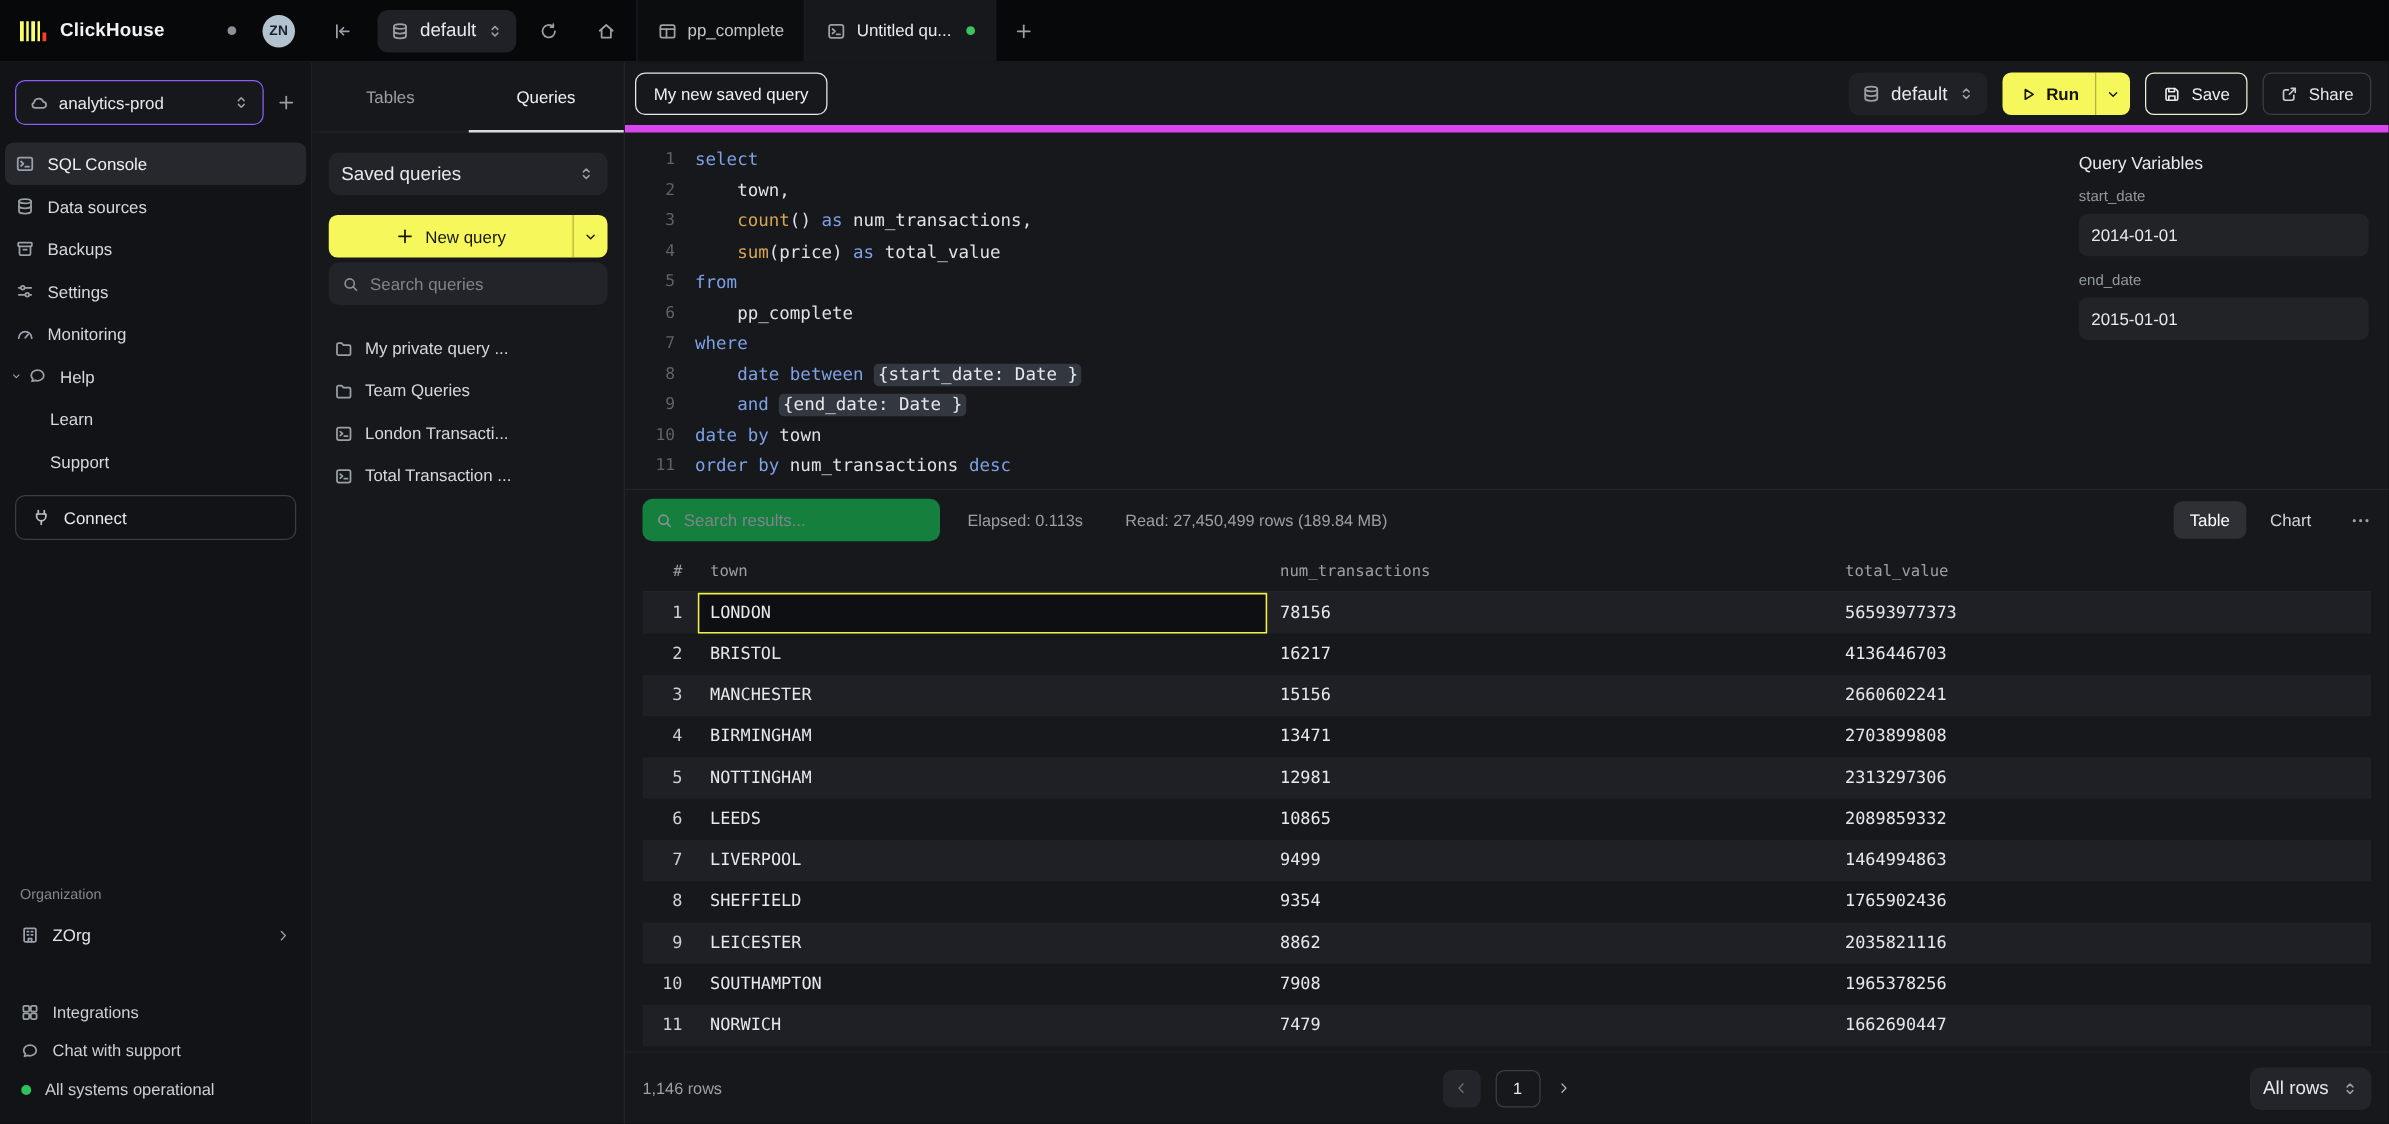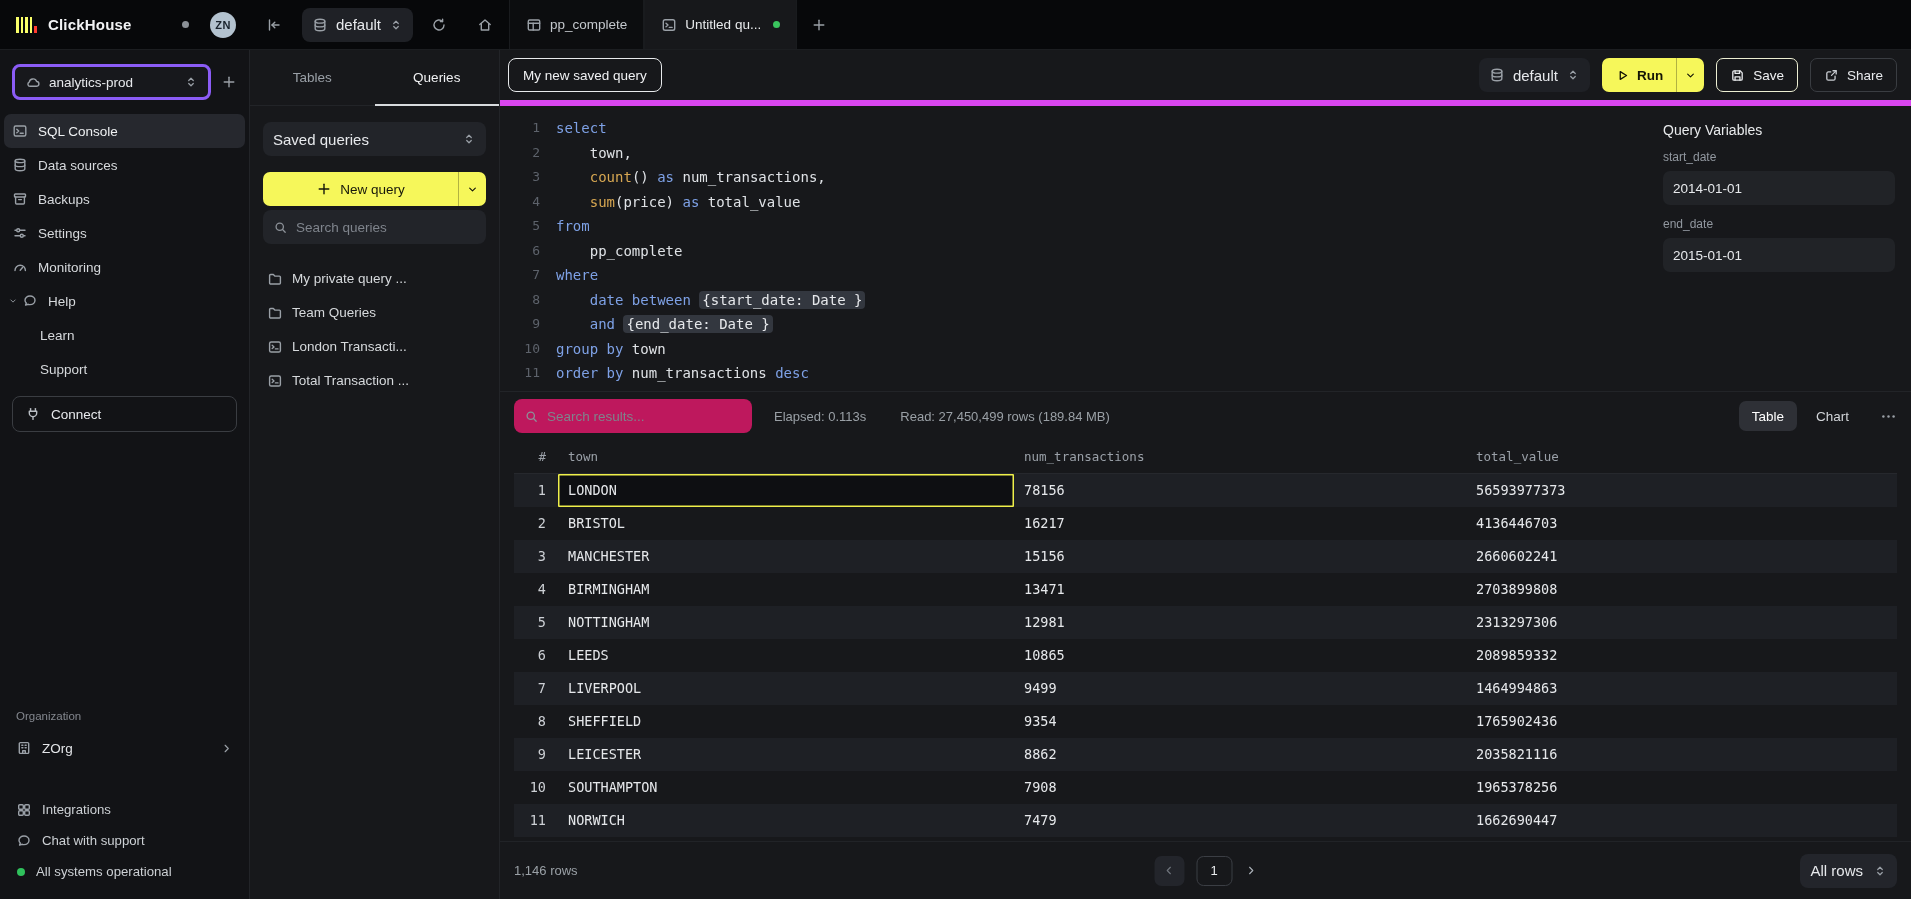--- a/index.html
+++ b/index.html
@@ -31,21 +31,21 @@
   .doc-tab.active{background:#17181b;color:#e8eaec}
   .dirty-dot{width:7px;height:7px;border-radius:50%;background:#3ac45e;margin-left:4px}
   .new-tab{margin-left:14px}
 
   
   .body-row{flex:1;display:flex;min-height:0}
 
   
   .sidebar{width:250px;flex:none;background:#121316;border-right:1px solid #222428;display:flex;flex-direction:column;padding-top:14px}
   .service-row{display:flex;align-items:center;gap:10px;padding:0 12px;margin-bottom:14px}
-  .service-pill{flex:1;display:flex;align-items:center;gap:8px;height:36px;padding:0 10px;background:#17181c;border:3px solid #8b5cf6;border-radius:8px;color:#e7e9ec;cursor:pointer}
+  .service-pill{flex:1;display:flex;align-items:center;gap:8px;height:36px;padding:0 10px;background:#17181c;border:1px solid #8b5cf6;border-radius:8px;color:#e7e9ec;cursor:pointer}
   .service-pill .icon{color:#9aa0a7}
   .service-pill .grow{flex:1;overflow:hidden;white-space:nowrap;text-overflow:ellipsis;text-align:left}
   .nav-item{display:flex;align-items:center;gap:10px;height:34px;margin:0 4px;padding:0 8px;border-radius:7px;color:#d6d9dc;cursor:pointer;position:relative}
   .nav-item .icon{color:#9aa0a7}
   .nav-item.active{background:#26282e;color:#eef0f2}
   .nav-item.expandable{padding-left:4px}
   .nav-item .nav-caret{width:10px;margin-right:-6px;color:#9aa0a7}
   .nav-item.child{padding-left:36px}
   .connect-btn{margin:10px 12px 0;height:36px;border:1px solid #3a3d42;border-radius:8px;display:flex;align-items:center;gap:10px;padding:0 12px;color:#e7e9ec;cursor:pointer}
   .connect-btn .icon{color:#b9bec4}
@@ -104,21 +104,21 @@
   .tok-param{background:#33373f;color:#e6e8eb;border-radius:4px;padding:1px 3px}
 
   .vars-panel{width:264px;flex:none;padding:16px 16px 0}
   .vars-title{font-size:14px;color:#e8eaec;margin-bottom:6px}
   .var-label{font-size:12px;color:#9298a0;margin:12px 0 7px}
   .var-input{width:100%;height:34px;background:#212327;border:none;outline:none;border-radius:7px;color:#e7e9ec;padding:0 10px;font-size:13.5px;font-family:inherit}
 
   
   .results{flex:1;display:flex;flex-direction:column;min-height:0}
   .results-toolbar{height:48px;flex:none;display:flex;align-items:center;padding:0 14px}
-  .results-search{width:238px;flex:none;background:#be185d;margin-right:22px}
+  .results-search{width:238px;flex:none;background:#15803d;margin-right:22px}
   .stat{color:#9aa0a6;font-size:13px;white-space:nowrap}
   .stat.elapsed{margin-right:34px}
   .rt-right{margin-left:auto;display:flex;align-items:center;gap:12px}
   .view-tab{height:30px;padding:0 13px;border-radius:7px;color:#d2d5d9;display:inline-flex;align-items:center;cursor:pointer;background:none;border:none;font:inherit}
   .view-tab.active{background:#2e3036;color:#fff}
   .more{color:#9aa0a7;margin-left:6px;cursor:pointer}
 
   .res-table{flex:1;margin:0 14px;min-height:0;overflow:hidden}
   .res-head,.res-row{display:grid;grid-template-columns:44px 456px 452px 1fr}
   .res-head{border-bottom:1px solid #26282d}
@@ -558,21 +558,21 @@
             <div class="code-line">
               <span class="ln">8</span>
               <span class="code-text"><span class="tok-pl">    </span><span class="tok-kw">date between</span><span class="tok-pl"> </span><span class="tok-param">{start_date: Date }</span></span>
             </div>
             <div class="code-line">
               <span class="ln">9</span>
               <span class="code-text"><span class="tok-pl">    </span><span class="tok-kw">and</span><span class="tok-pl"> </span><span class="tok-param">{end_date: Date }</span></span>
             </div>
             <div class="code-line">
               <span class="ln">10</span>
-              <span class="code-text"><span class="tok-kw">group by</span><span class="tok-pl"> town</span></span>
+              <span class="code-text"><span class="tok-kw">date by</span><span class="tok-pl"> town</span></span>
             </div>
             <div class="code-line">
               <span class="ln">11</span>
               <span class="code-text"><span class="tok-kw">order by</span><span class="tok-pl"> num_transactions </span><span class="tok-kw">desc</span></span>
             </div>
           </div>
         <aside class="vars-panel">
           <div class="vars-title">Query Variables</div>
           <div id="vars-fields">
               <div class="var-field"><div class="var-label">start_date</div><input class="var-input" value="2014-01-01" style=""></div>

